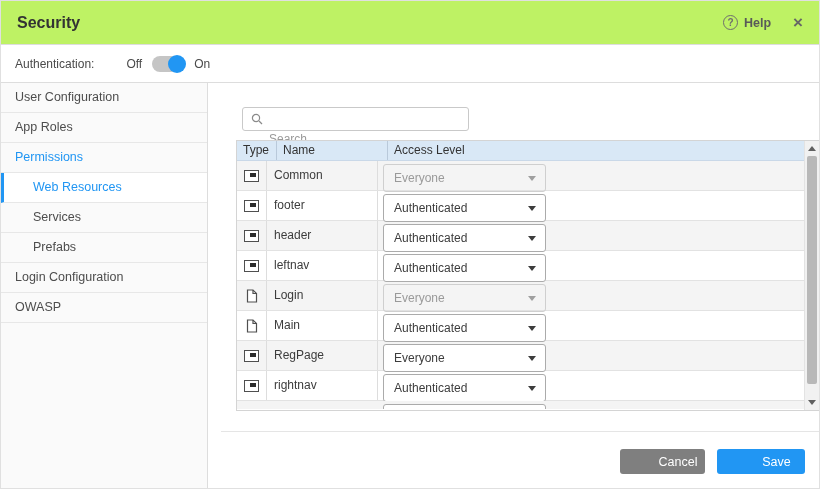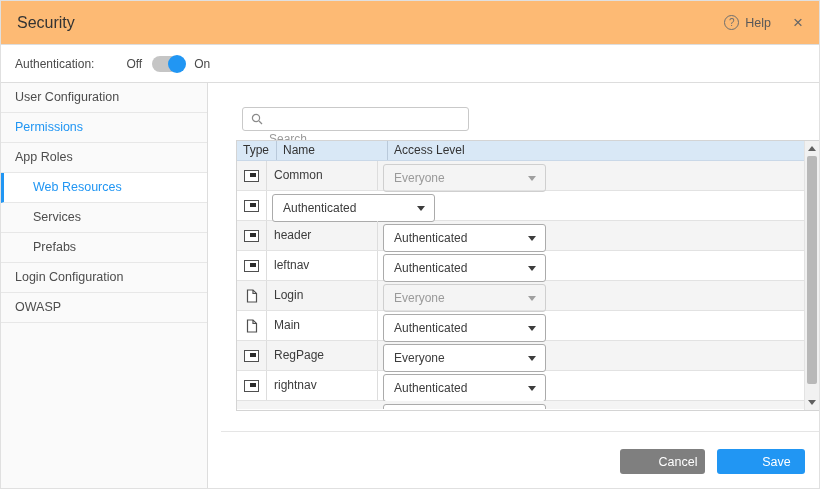--- a/index.html
+++ b/index.html
@@ -1,22 +1,22 @@
 <!DOCTYPE html>
 <html><head>
 <meta charset="utf-8">
 <style>
   * { margin:0; padding:0; box-sizing:border-box; }
   html,body { background:#fff; }
   body { font-family:"Liberation Sans", sans-serif; color:#333; }
   .app { position:relative; width:820px; height:489px; background:#fff; overflow:hidden; border:1px solid #e0e0e0; }
 
   
-  .win-header { height:44px; background:#fdba74; border-bottom:1px solid #ddd;
-    display:flex; align-items:center; padding:0 16px; }
+  .win-header { height:44px; background:#bef264; border-bottom:1px solid #ddd;
+    display:flex; align-items:center; padding:0 16px;font-weight:bold; }
   .win-title { font-size:16px; color:#333; }
   .header-right { margin-left:auto; display:flex; align-items:center; gap:22px; color:#595959; }
   .help-btn { display:flex; align-items:center; gap:6px; font-size:12.5px; cursor:pointer; }
   .help-icon { width:15px; height:15px; border:1px solid #6e6e6e; border-radius:50%;
     font-size:10px; line-height:13px; text-align:center; color:#6e6e6e; }
   .close-btn { font-size:17px; color:#666; cursor:pointer; line-height:1; }
 
   
   .auth-row { height:38px; border-bottom:1px solid #ddd; display:flex; align-items:center;
     padding-left:14px; font-size:12px; color:#4a4a4a; background:#fff; }
@@ -119,23 +119,23 @@
         <span class="knob"></span>
       </span>
     <span>On</span>
   </div>
 
   <div class="body">
 
     <nav class="sidebar" id="sidebar">
   <div class="side-item"><span class="side-label">User Configuration</span></div>
 
+  <div class="side-item"><span class="side-label">App Roles</span></div>
+
   <div class="side-item highlight"><span class="side-label">Permissions</span></div>
-
-  <div class="side-item"><span class="side-label">App Roles</span></div>
 
   <div class="side-item lvl1 selected"><span class="side-label">Web Resources</span></div>
 
   <div class="side-item lvl1"><span class="side-label">Services</span></div>
 
   <div class="side-item lvl1"><span class="side-label">Prefabs</span></div>
 
   <div class="side-item"><span class="side-label">Login Configuration</span></div>
 
   <div class="side-item"><span class="side-label">OWASP</span></div>
@@ -175,20 +175,21 @@
     </div>
   </div>
 
   <div class="t-row type-partial">
     <div class="cell-type">
       <span class="icon-partial">
                     <i></i>
                   </span>
 
     </div>
+    <div class="cell-name">footer</div>
     <div class="cell-access">
       <div class="dropdown">
         <span class="dd-value">Authenticated</span>
         <span class="dd-caret"></span>
       </div>
     </div>
   </div>
 
   <div class="t-row type-partial">
     <div class="cell-type">

